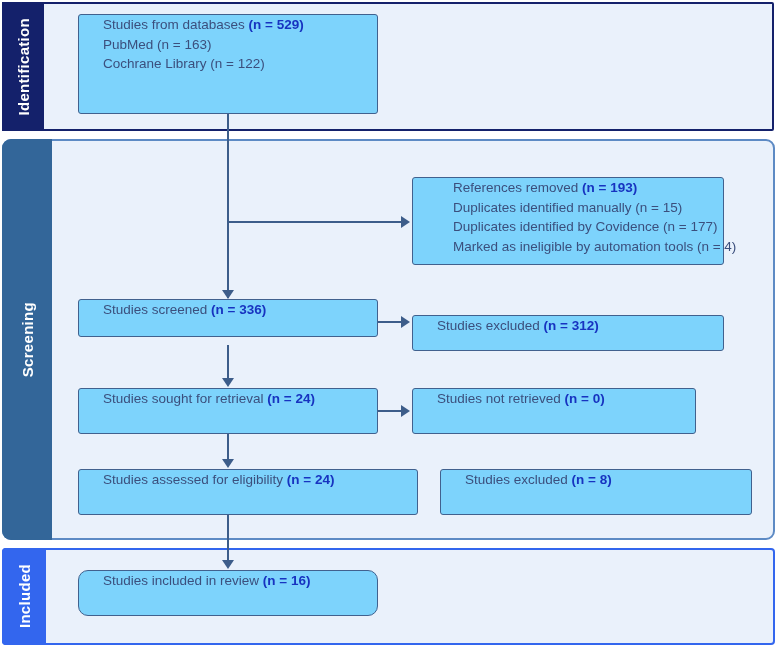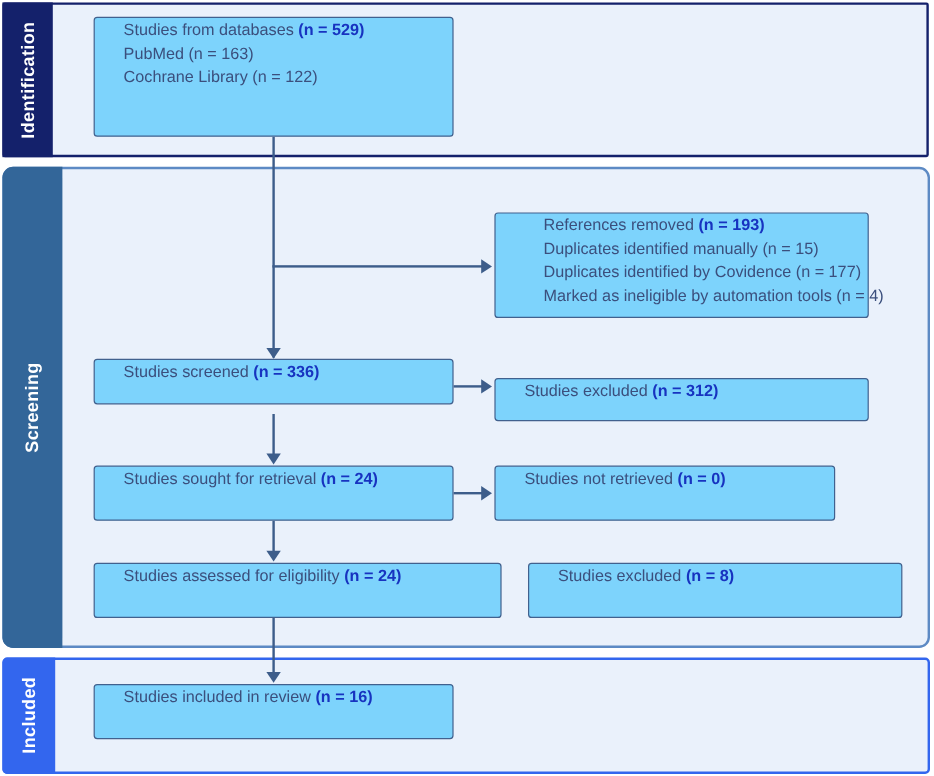--- a/index.html
+++ b/index.html
@@ -99,21 +99,21 @@
   }
 
   .box-sources        { left: 78px;  top: 14px;  width: 300px; height: 100px; }
   .box-refs-removed   { left: 412px; top: 177px; width: 312px; height: 88px; padding-left: 40px; }
   .box-screened       { left: 78px;  top: 299px; width: 300px; height: 38px; }
   .box-excluded-1     { left: 412px; top: 315px; width: 312px; height: 36px; }
   .box-sought         { left: 78px;  top: 388px; width: 300px; height: 46px; }
   .box-not-retrieved  { left: 412px; top: 388px; width: 284px; height: 46px; }
   .box-eligibility    { left: 78px;  top: 469px; width: 340px; height: 46px; }
   .box-excluded-2     { left: 412px; top: 469px; width: 312px; height: 46px; margin-left: 28px; }
-  .box-included       { left: 78px;  top: 570px; width: 300px; height: 46px; }
+  .box-included       { left: 78px;  top: 570px; width: 300px; height: 46px; border-radius: 10px; }
 
   
   .vline {
     position: absolute;
     width: 2px;
     background: #3d5d8a;
   }
   .hline {
     position: absolute;
     height: 2px;

